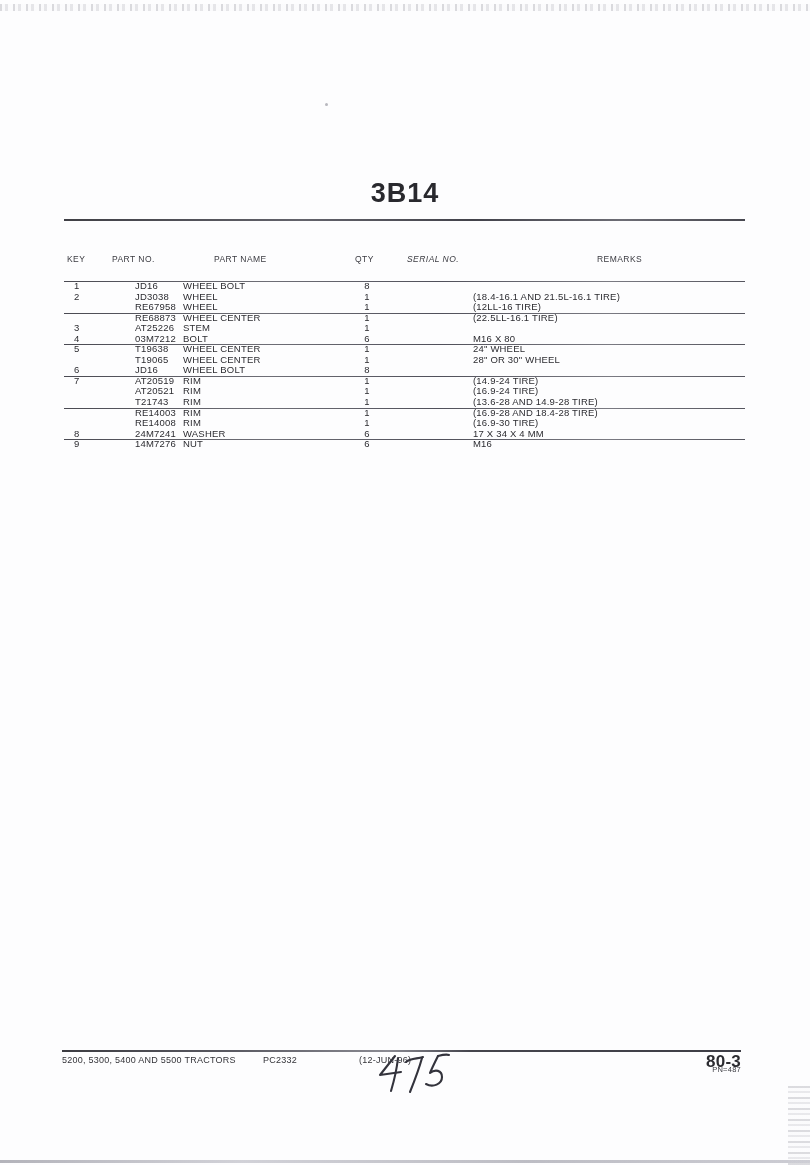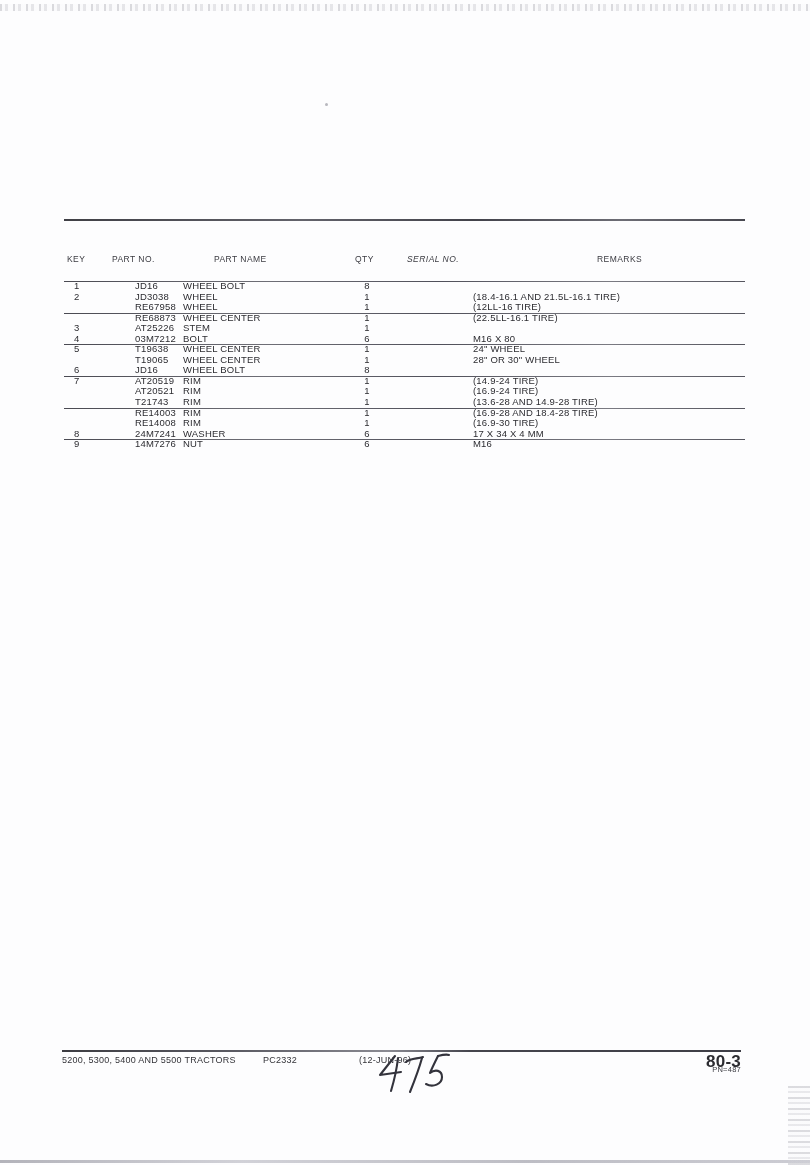--- a/index.html
+++ b/index.html
@@ -95,20 +95,21 @@
 </head>
 <body>
 
 <div class="page">
 
   <div class="scan-top"></div>
   <div class="scan-bottom-line"></div>
   <div class="scan-corner"></div>
   <div class="speck" style="left:325px;top:103px;"></div>
 
+  <div class="doc-title">3B14</div>
   <div class="header-rule"></div>
 
   <div class="col-head ch-key">KEY</div>
   <div class="col-head ch-partno">PART NO.</div>
   <div class="col-head ch-partname">PART NAME</div>
   <div class="col-head ch-qty">QTY</div>
   <div class="col-head ch-serial">SERIAL NO.</div>
   <div class="col-head ch-remarks">REMARKS</div>
 
   <div class="table-body" id="table-body">

